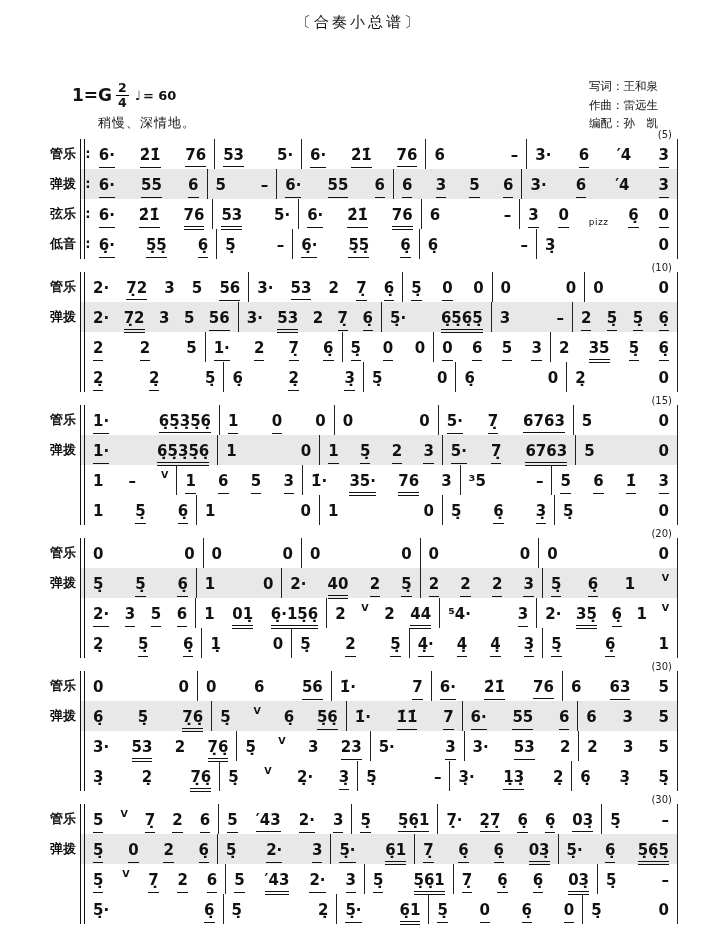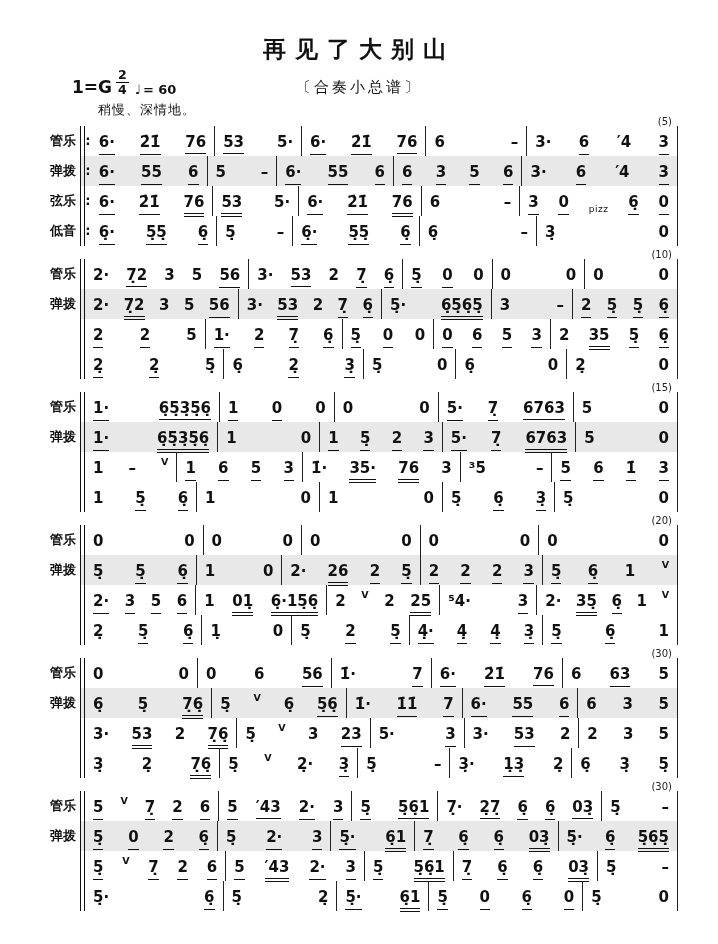--- a/index.html
+++ b/index.html
@@ -8,21 +8,21 @@
   .page{position:relative;width:718px;height:944px;}
 
   
   .header{position:relative;height:122px;}
   .title{text-align:center;font-size:23px;font-weight:bold;letter-spacing:9px;
          padding-top:34px;white-space:nowrap;}
   .subtitle{text-align:center;font-size:15px;letter-spacing:3px;margin-top:13px;}
   .credits{position:absolute;right:60px;top:64px;font-size:11.5px;line-height:1.62;
            white-space:nowrap;}
   .keysig{position:absolute;left:72px;top:68px;font-size:17px;font-weight:bold;
-          display:flex;align-items:flex-end;}
+          display:flex;align-items:center;}
   .meter{display:inline-flex;flex-direction:column;align-items:center;
          font-size:12.5px;line-height:1.1;margin:0 4px;font-weight:bold;}
   .meter .mtop{border-bottom:1.4px solid #000;padding:0 2px;}
   .tempo{font-size:13px;font-weight:bold;margin-left:2px;}
   .expression{position:absolute;left:98px;top:101px;font-size:13px;letter-spacing:1px;}
 
   
   .score{padding:4px 40px 0 36px;}
   .system{position:relative;margin-bottom:13px;}
   .mark{position:absolute;top:-10px;right:6px;font-size:10px;color:#222;}
@@ -40,23 +40,27 @@
   .u2{border-bottom:4px double #111;padding-bottom:1px;}
   .sup{font-size:9.5px;position:relative;top:-8px;font-weight:bold;}
   .sub{font-size:9px;position:relative;top:5px;font-weight:normal;letter-spacing:.5px;}
 </style>
 </head>
 <body>
 
 <div class="page">
 
   <div class="header">
-    <div class="title">再见了大别山</div>
     <div class="subtitle">〔合奏小总谱〕</div>
 
+    <div class="credits">
+      <div>写词：王和泉</div>
+      <div>作曲：雷远生</div>
+      <div>编配：孙　凯</div>
+    </div>
 
     <div class="keysig">
       <span>1=G</span>
       <span class="meter">
         <span class="mtop">2</span>
         <span class="mbot">4</span>
       </span>
       <span class="tempo">♩</span>
       <span class="tempo">= 60</span>
     </div>
@@ -482,21 +486,21 @@
               <span class="note">5̣</span>
               <span class="note u1">5̣</span>
               <span class="note u1">6̣</span>
             </div>
             <div class="measure" style="flex-grow: 3;">
               <span class="note">1</span>
               <span class="note">0</span>
             </div>
             <div class="measure" style="flex-grow: 4;">
               <span class="note">2·</span>
-              <span class="note u2">26</span>
+              <span class="note u2">40</span>
               <span class="note u1">2</span>
               <span class="note u1">5̣</span>
             </div>
             <div class="measure" style="flex-grow: 4;">
               <span class="note u1">2</span>
               <span class="note u1">2</span>
               <span class="note u1">2</span>
               <span class="note u1">3</span>
             </div>
             <div class="measure" style="flex-grow: 5;">
@@ -519,21 +523,21 @@
             </div>
             <div class="measure" style="flex-grow: 3;">
               <span class="note">1</span>
               <span class="note u2">01̣</span>
               <span class="note u2">6̣·15̣6̣</span>
             </div>
             <div class="measure" style="flex-grow: 4;">
               <span class="note">2</span>
               <span class="note sup">V</span>
               <span class="note">2</span>
-              <span class="note u2">25</span>
+              <span class="note u2">44</span>
             </div>
             <div class="measure" style="flex-grow: 4;">
               <span class="note">⁵4·</span>
               <span class="note u1">3</span>
             </div>
             <div class="measure" style="flex-grow: 5;">
               <span class="note">2·</span>
               <span class="note u2">35̣</span>
               <span class="note u1">6̣</span>
               <span class="note">1</span>

